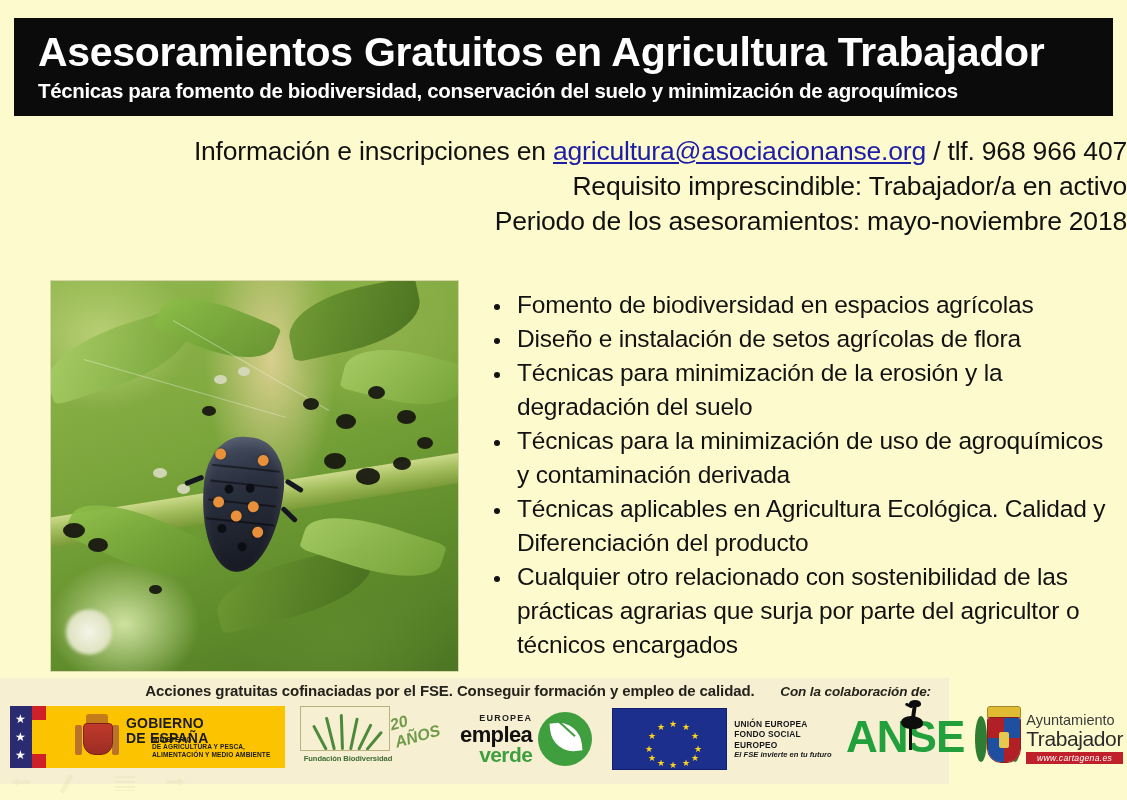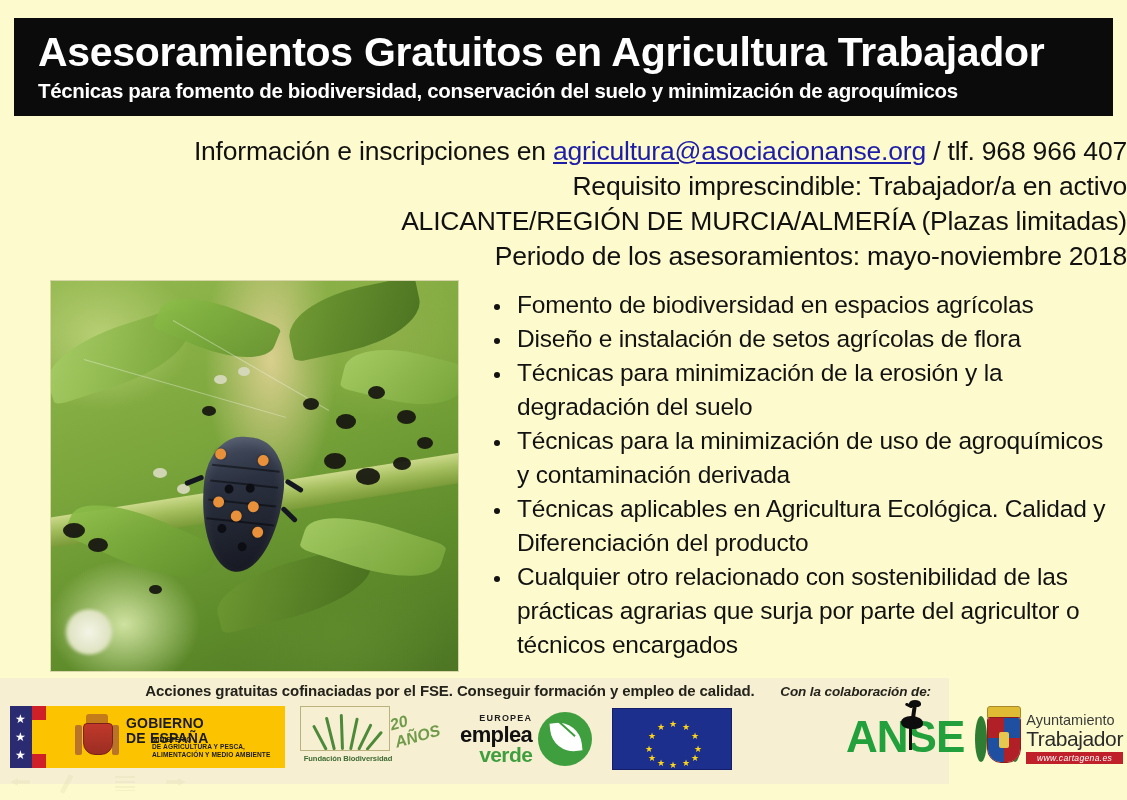--- a/index.html
+++ b/index.html
@@ -213,21 +213,20 @@
     <h2>Técnicas para fomento de biodiversidad, conservación del suelo y minimización de agroquímicos</h2>
   </div>
 
   <div class="info">
     <div class="line">
       <span>Información e inscripciones en</span>
       <a class="mail" href="#">agricultura@asociacionanse.org</a>
       <span>/ tlf. 968 966 407</span>
     </div>
     <div class="line">Requisito imprescindible: Trabajador/a en activo</div>
-    <div class="line">ALICANTE/REGIÓN DE MURCIA/ALMERÍA (Plazas limitadas)</div>
     <div class="line">Periodo de los asesoramientos: mayo-noviembre 2018</div>
   </div>
 
   <div class="photo">
     <div class="bg"></div>
 
     <div class="leaf b" style="left:-2%;top:12%;width:150px;height:56px;transform:rotate(-18deg);"></div>
     <div class="leaf" style="left:26%;top:6%;width:120px;height:48px;transform:rotate(22deg);"></div>
     <div class="leaf c" style="left:58%;top:2%;width:135px;height:60px;transform:rotate(-12deg);"></div>
     <div class="leaf b" style="left:72%;top:18%;width:120px;height:52px;transform:rotate(14deg);"></div>
@@ -356,20 +355,25 @@
           <div class="s" style="left:81px;top:36px;">★</div>
           <div class="s" style="left:78px;top:45px;">★</div>
           <div class="s" style="left:69px;top:50px;">★</div>
           <div class="s" style="left:56px;top:52px;">★</div>
           <div class="s" style="left:44px;top:50px;">★</div>
           <div class="s" style="left:35px;top:45px;">★</div>
           <div class="s" style="left:32px;top:36px;">★</div>
           <div class="s" style="left:35px;top:23px;">★</div>
           <div class="s" style="left:44px;top:14px;">★</div>
         </div>
+        <div class="etxt">
+          <div class="e1">UNIÓN EUROPEA</div>
+          <div class="e2">FONDO SOCIAL EUROPEO</div>
+          <div class="e3">El FSE invierte en tu futuro</div>
+        </div>
       </div>
 
       <div class="anse">
         <div class="word">ANSE</div>
         <div class="flamingo">
           <div class="bod"></div>
           <div class="nk"></div>
           <div class="hd"></div>
           <div class="bk"></div>
           <div class="lg"></div>

